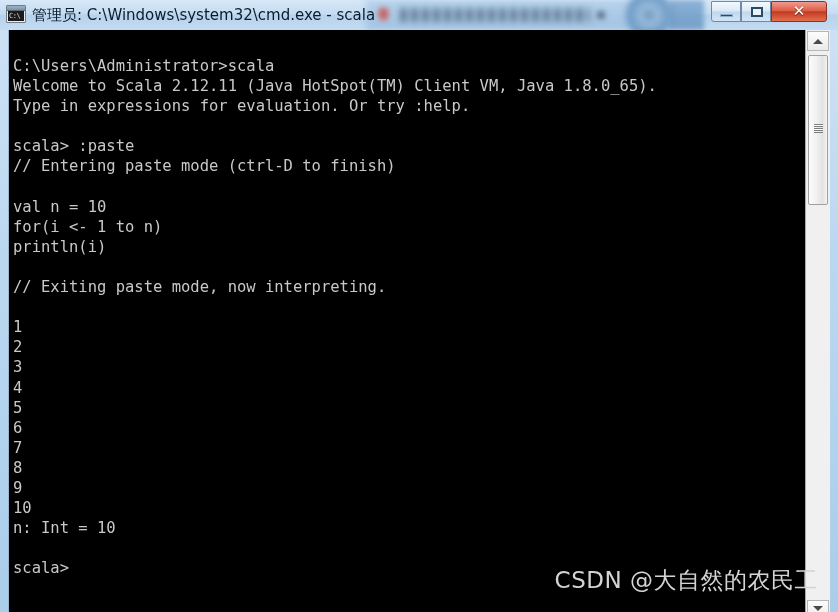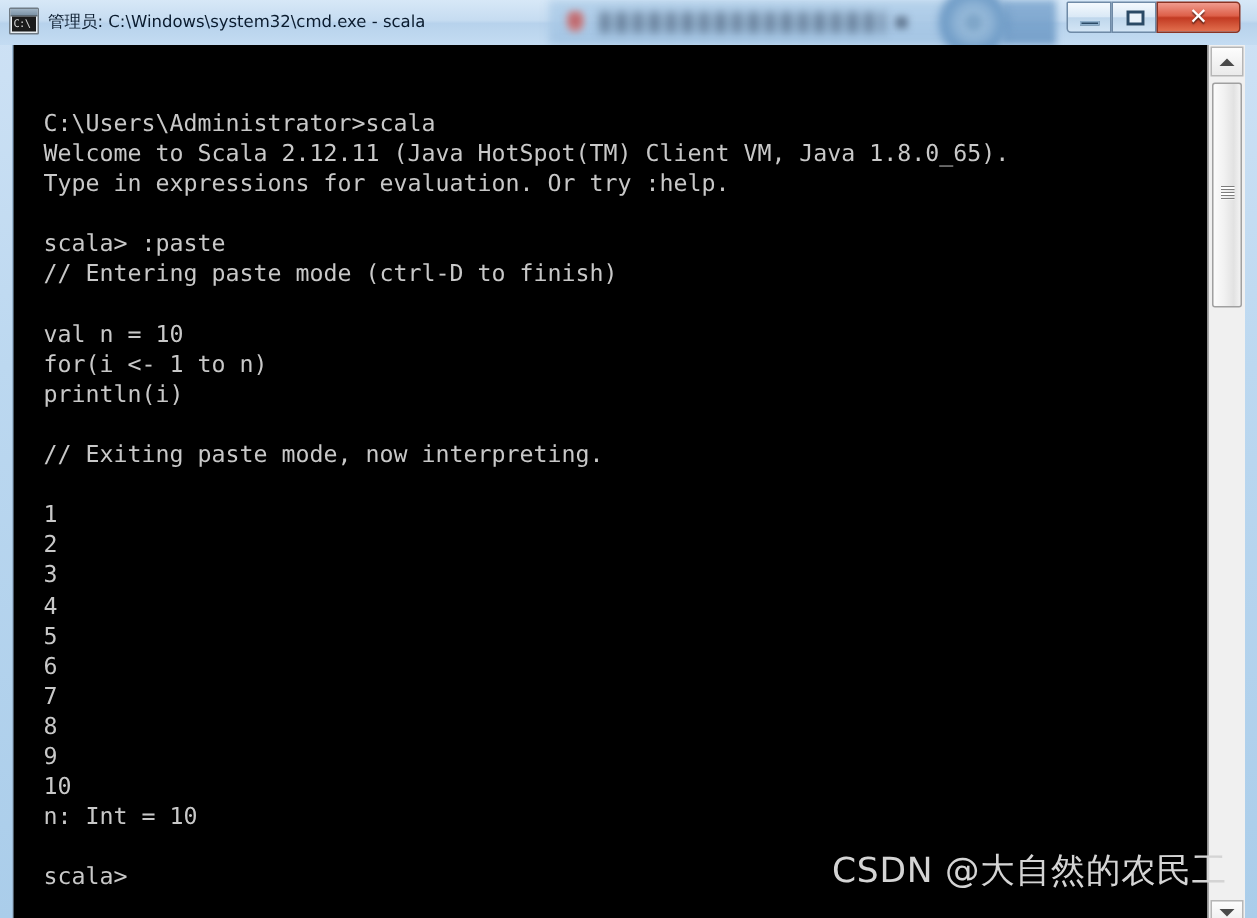--- a/index.html
+++ b/index.html
@@ -57,21 +57,21 @@
     font-family: "DejaVu Sans Mono", monospace;
     font-size: 7px;
     line-height: 10px;
     padding-left: 1px;
     letter-spacing: -0.5px;
     overflow: hidden;
   }
   #title-text {
     position: absolute;
     left: 32px; top: 5px;
-    font-size: 11px;
+    font-size: 15px;
     line-height: 20px;
     color: #0a1b2e;
     white-space: nowrap;
     font-family: "DejaVu Sans", sans-serif;
   }
 
   
   #bg-window-strip {
     position: absolute;
     left: 366px; top: 0;
@@ -196,21 +196,21 @@
     position: absolute;
     left: 2px; top: 0;
     width: 801px;
     height: 582px;
     background: #000;
     overflow: hidden;
   }
   #console-text {
     position: absolute;
     left: 2px; top: 26px;
-    margin: 16px;
+    margin: 0;
     color: #c8c8c8;
     font-family: "DejaVu Sans Mono", "Liberation Mono", monospace;
     font-size: 15.5px;
     line-height: 20.1px;
     white-space: pre;
     letter-spacing: 0px;
   }
 
   
   #scrollbar {

